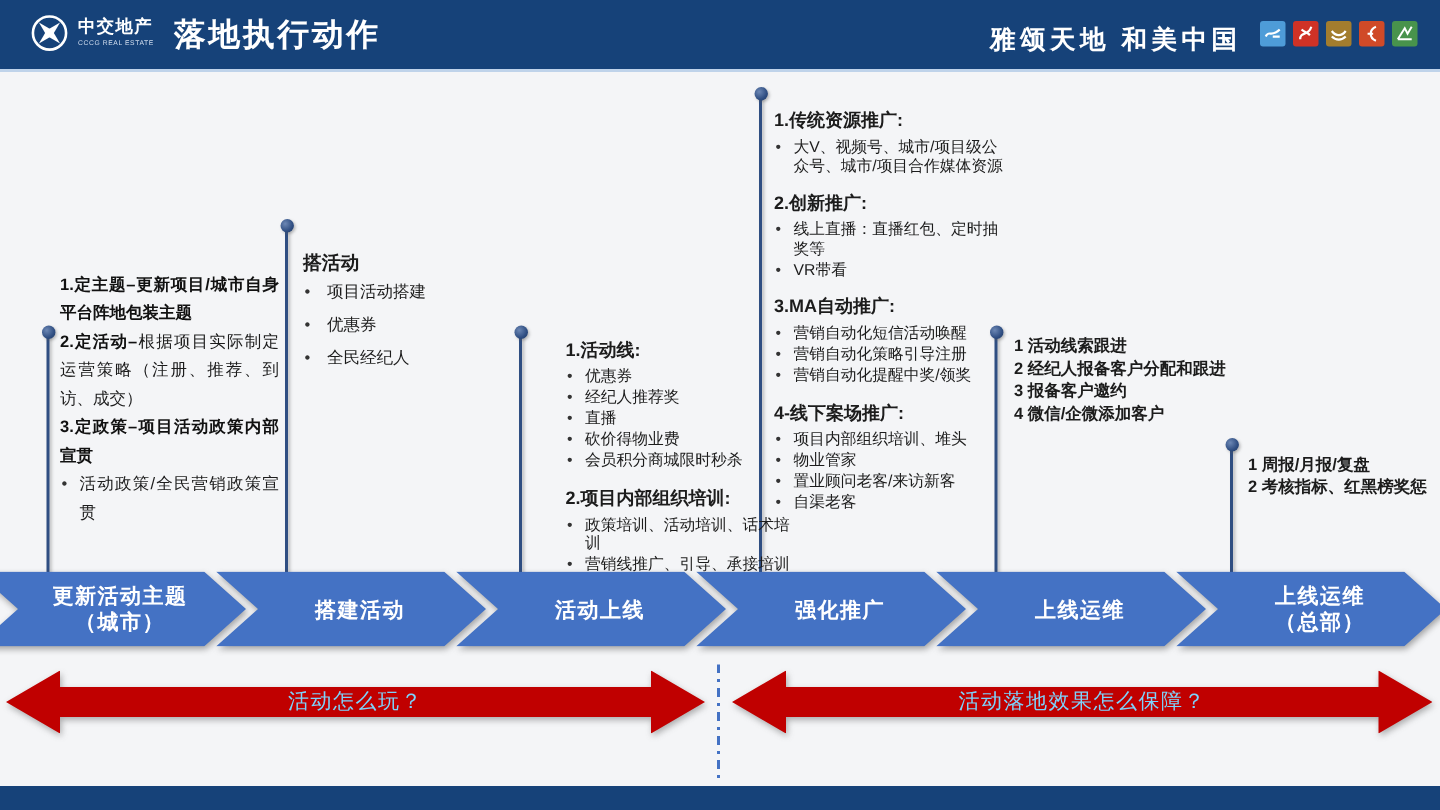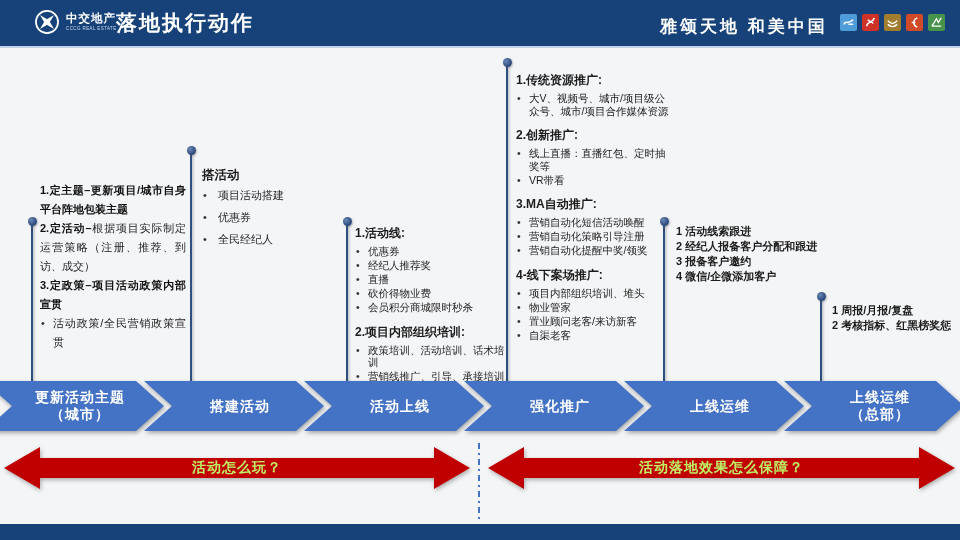--- a/index.html
+++ b/index.html
@@ -2,21 +2,21 @@
 <html><head>
 <meta charset="utf-8">
 <style>
   html,body{margin:0;padding:0;}
   body{font-family:"Liberation Sans","DejaVu Sans",sans-serif;}
   #slide{position:relative;width:960px;height:540px;background:#F4F5F7;overflow:hidden;}
 
   
   #header{position:absolute;left:0;top:0;width:960px;height:46px;background:#164279;}
   #header-underline{position:absolute;left:0;top:46px;width:960px;height:2px;background:#BFD3EA;}
-  .logo-group{position:absolute;left:34px;top:9px;display:flex;align-items:center;gap:6px;justify-content:flex-end;}
+  .logo-group{position:absolute;left:20px;top:9px;display:flex;align-items:center;gap:6px;justify-content:flex-end;}
   .logo-mark{width:26px;height:26px;}
   .logo-text{display:flex;flex-direction:column;line-height:1;}
   .logo-cn{color:#fff;font-size:11.5px;font-weight:700;letter-spacing:1px;}
   .logo-en{color:#cfdcee;font-size:4.5px;margin-top:2px;letter-spacing:.4px;}
   .page-title{position:absolute;left:116px;top:9px;color:#fff;font-size:21px;font-weight:700;letter-spacing:2px;}
   .slogan{position:absolute;left:660px;top:15px;color:#fff;font-size:17px;font-weight:700;letter-spacing:3px;}
   .mini-icons{position:absolute;left:840px;top:14px;display:flex;gap:5px;}
   .mini-icon{width:17px;height:17px;border-radius:2px;display:flex;align-items:center;justify-content:center;}
   .mini-icon svg{width:13px;height:13px;}
 
@@ -51,21 +51,21 @@
     display:flex;flex-direction:column;align-items:center;justify-content:center;
     color:#fff;font-size:14px;font-weight:700;line-height:17px;letter-spacing:1px;text-align:center;
     padding-left:20px;padding-right:8px;box-sizing:border-box;}
   .chev span:empty{display:none;}
 
   
   .redarrow-wrap{position:absolute;top:447px;height:42px;filter:drop-shadow(1px 2px 2px rgba(60,60,60,.4));}
   .redarrow{width:100%;height:100%;background:#C00000;
     clip-path:polygon(0 50%, 36px 0, 36px 26%, calc(100% - 36px) 26%, calc(100% - 36px) 0, 100% 50%, calc(100% - 36px) 100%, calc(100% - 36px) 74%, 36px 74%, 36px 100%);
     display:flex;align-items:center;justify-content:center;
-    color:#bef264;font-size:14px;font-weight:700;letter-spacing:1px;}
+    color:#7dd3fc;font-size:14px;font-weight:400;letter-spacing:1px;}
 
   
   .dashdot{position:absolute;left:478px;top:443px;width:2px;height:77px;
     background:repeating-linear-gradient(to bottom,#4472C4 0 6px,transparent 6px 10px,#4472C4 10px 12px,transparent 12px 16px);}
 </style>
 </head>
 <body>
 
 <div id="slide">
 
@@ -135,21 +135,21 @@
     <p class="blt">活动政策/全民营销政策宣贯</p>
   </div>
 
   <div class="col c2" style="left:202px;top:167px;width:130px;">
     <p class="c2-title">搭活动</p>
     <p class="blt">项目活动搭建</p>
     <p class="blt">优惠券</p>
     <p class="blt">全民经纪人</p>
   </div>
 
-  <div class="col dense" style="left:355px;top:226px;width:155px;">
+  <div class="col dense" style="left:377px;top:226px;width:155px;">
     <div class="grp">
       <p class="hd">1.活动线:</p>
       <p class="blt">优惠券</p>
       <p class="blt">经纪人推荐奖</p>
       <p class="blt">直播</p>
       <p class="blt">砍价得物业费</p>
       <p class="blt">会员积分商城限时秒杀</p>
     </div>
     <div class="grp">
       <p class="hd">2.项目内部组织培训:</p>

